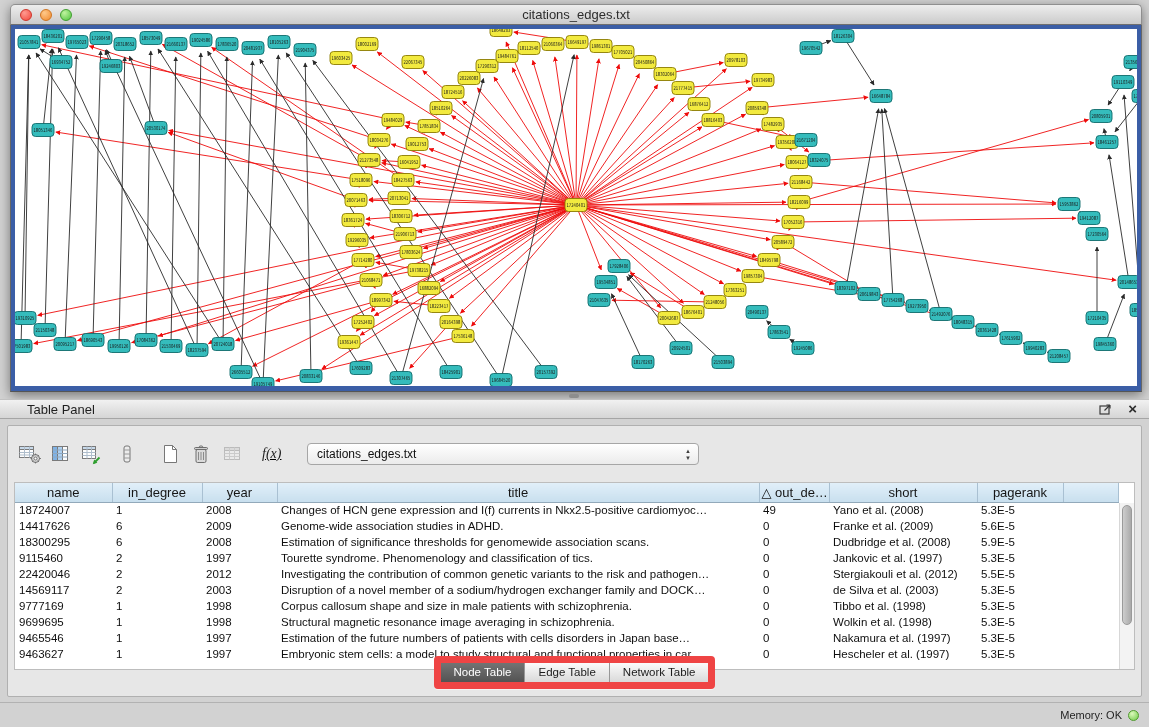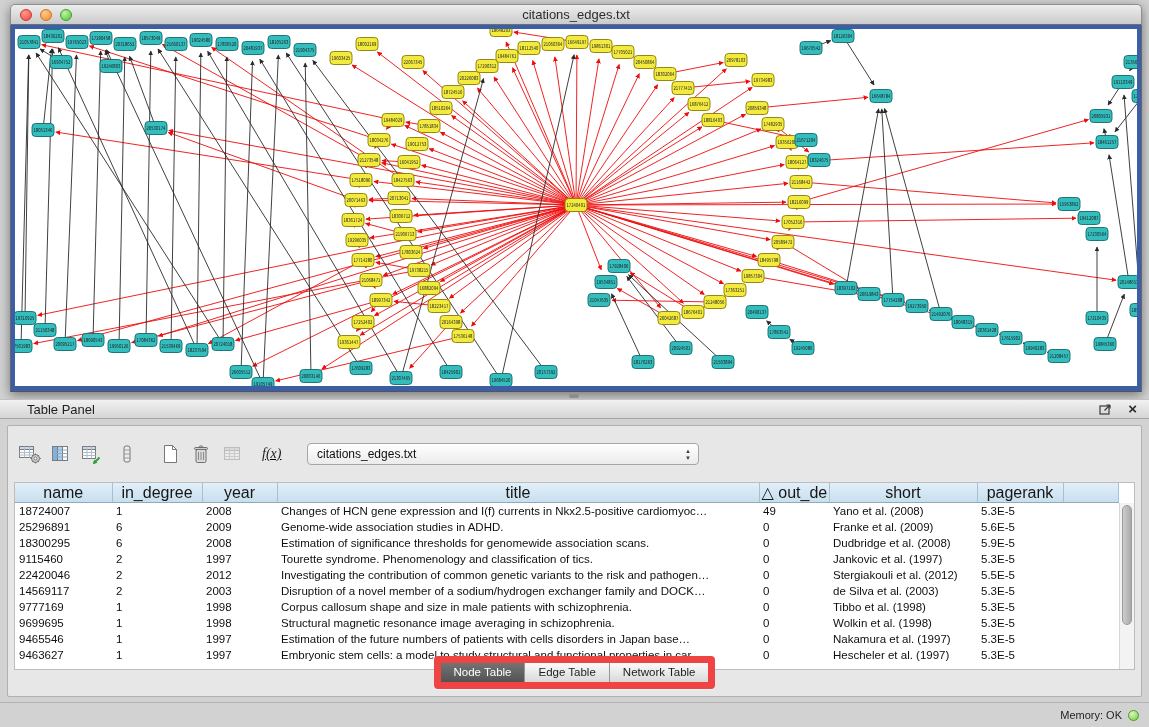--- a/index.html
+++ b/index.html
@@ -74,21 +74,21 @@
   .sel-arrows { position:absolute; right:7px; top:4px; font-size:6px; line-height:7px; color:#3c3c3c; text-align:center; }
 
   .table-wrap {
     position:absolute; left:6px; right:6px; top:56px; height:188px;
     background:#ffffff; border:1px solid #bdbdbd; overflow:hidden;
   }
   table { border-collapse:collapse; table-layout:fixed; width:1103px; }
   th {
     height:19px; background:linear-gradient(#e1eff9,#c8dfee);
     border-right:1px solid #a9c0d2; border-bottom:1px solid #92a9ba;
-    font-size:16px; font-weight:normal; color:#161616; text-align:center;
+    font-size:13px; font-weight:normal; color:#161616; text-align:center;
     padding:0 2px; overflow:hidden; white-space:nowrap;
   }
   td { height:16px; font-size:11.5px; color:#0f0f0f; padding:0 4px;
     white-space:nowrap; overflow:hidden; }
   td.col5 { }
   .vscroll { position:absolute; right:0; top:20px; bottom:0; width:15px;
     background:#f3f3f3; border-left:1px solid #d7d7d7; }
   .vthumb { position:absolute; left:2px; right:2px; top:2px; height:72%;
     border-radius:5px; background:linear-gradient(90deg,#cdcdcd,#aaaaaa); border:1px solid #9a9a9a; }
 
@@ -987,21 +987,21 @@
               <td class="col0">18724007</td>
               <td class="col1">1</td>
               <td class="col2">2008</td>
               <td class="col3">Changes of HCN gene expression and I(f) currents in Nkx2.5-positive cardiomyoc…</td>
               <td class="col4">49</td>
               <td class="col5">Yano et al. (2008)</td>
               <td class="col6">5.3E-5</td>
               <td></td>
             </tr>
             <tr>
-              <td class="col0">25296891</td>
+              <td class="col0">14417626</td>
               <td class="col1">6</td>
               <td class="col2">2009</td>
               <td class="col3">Genome-wide association studies in ADHD.</td>
               <td class="col4">0</td>
               <td class="col5">Franke et al. (2009)</td>
               <td class="col6">5.6E-5</td>
               <td></td>
             </tr>
             <tr>
               <td class="col0">18300295</td>

